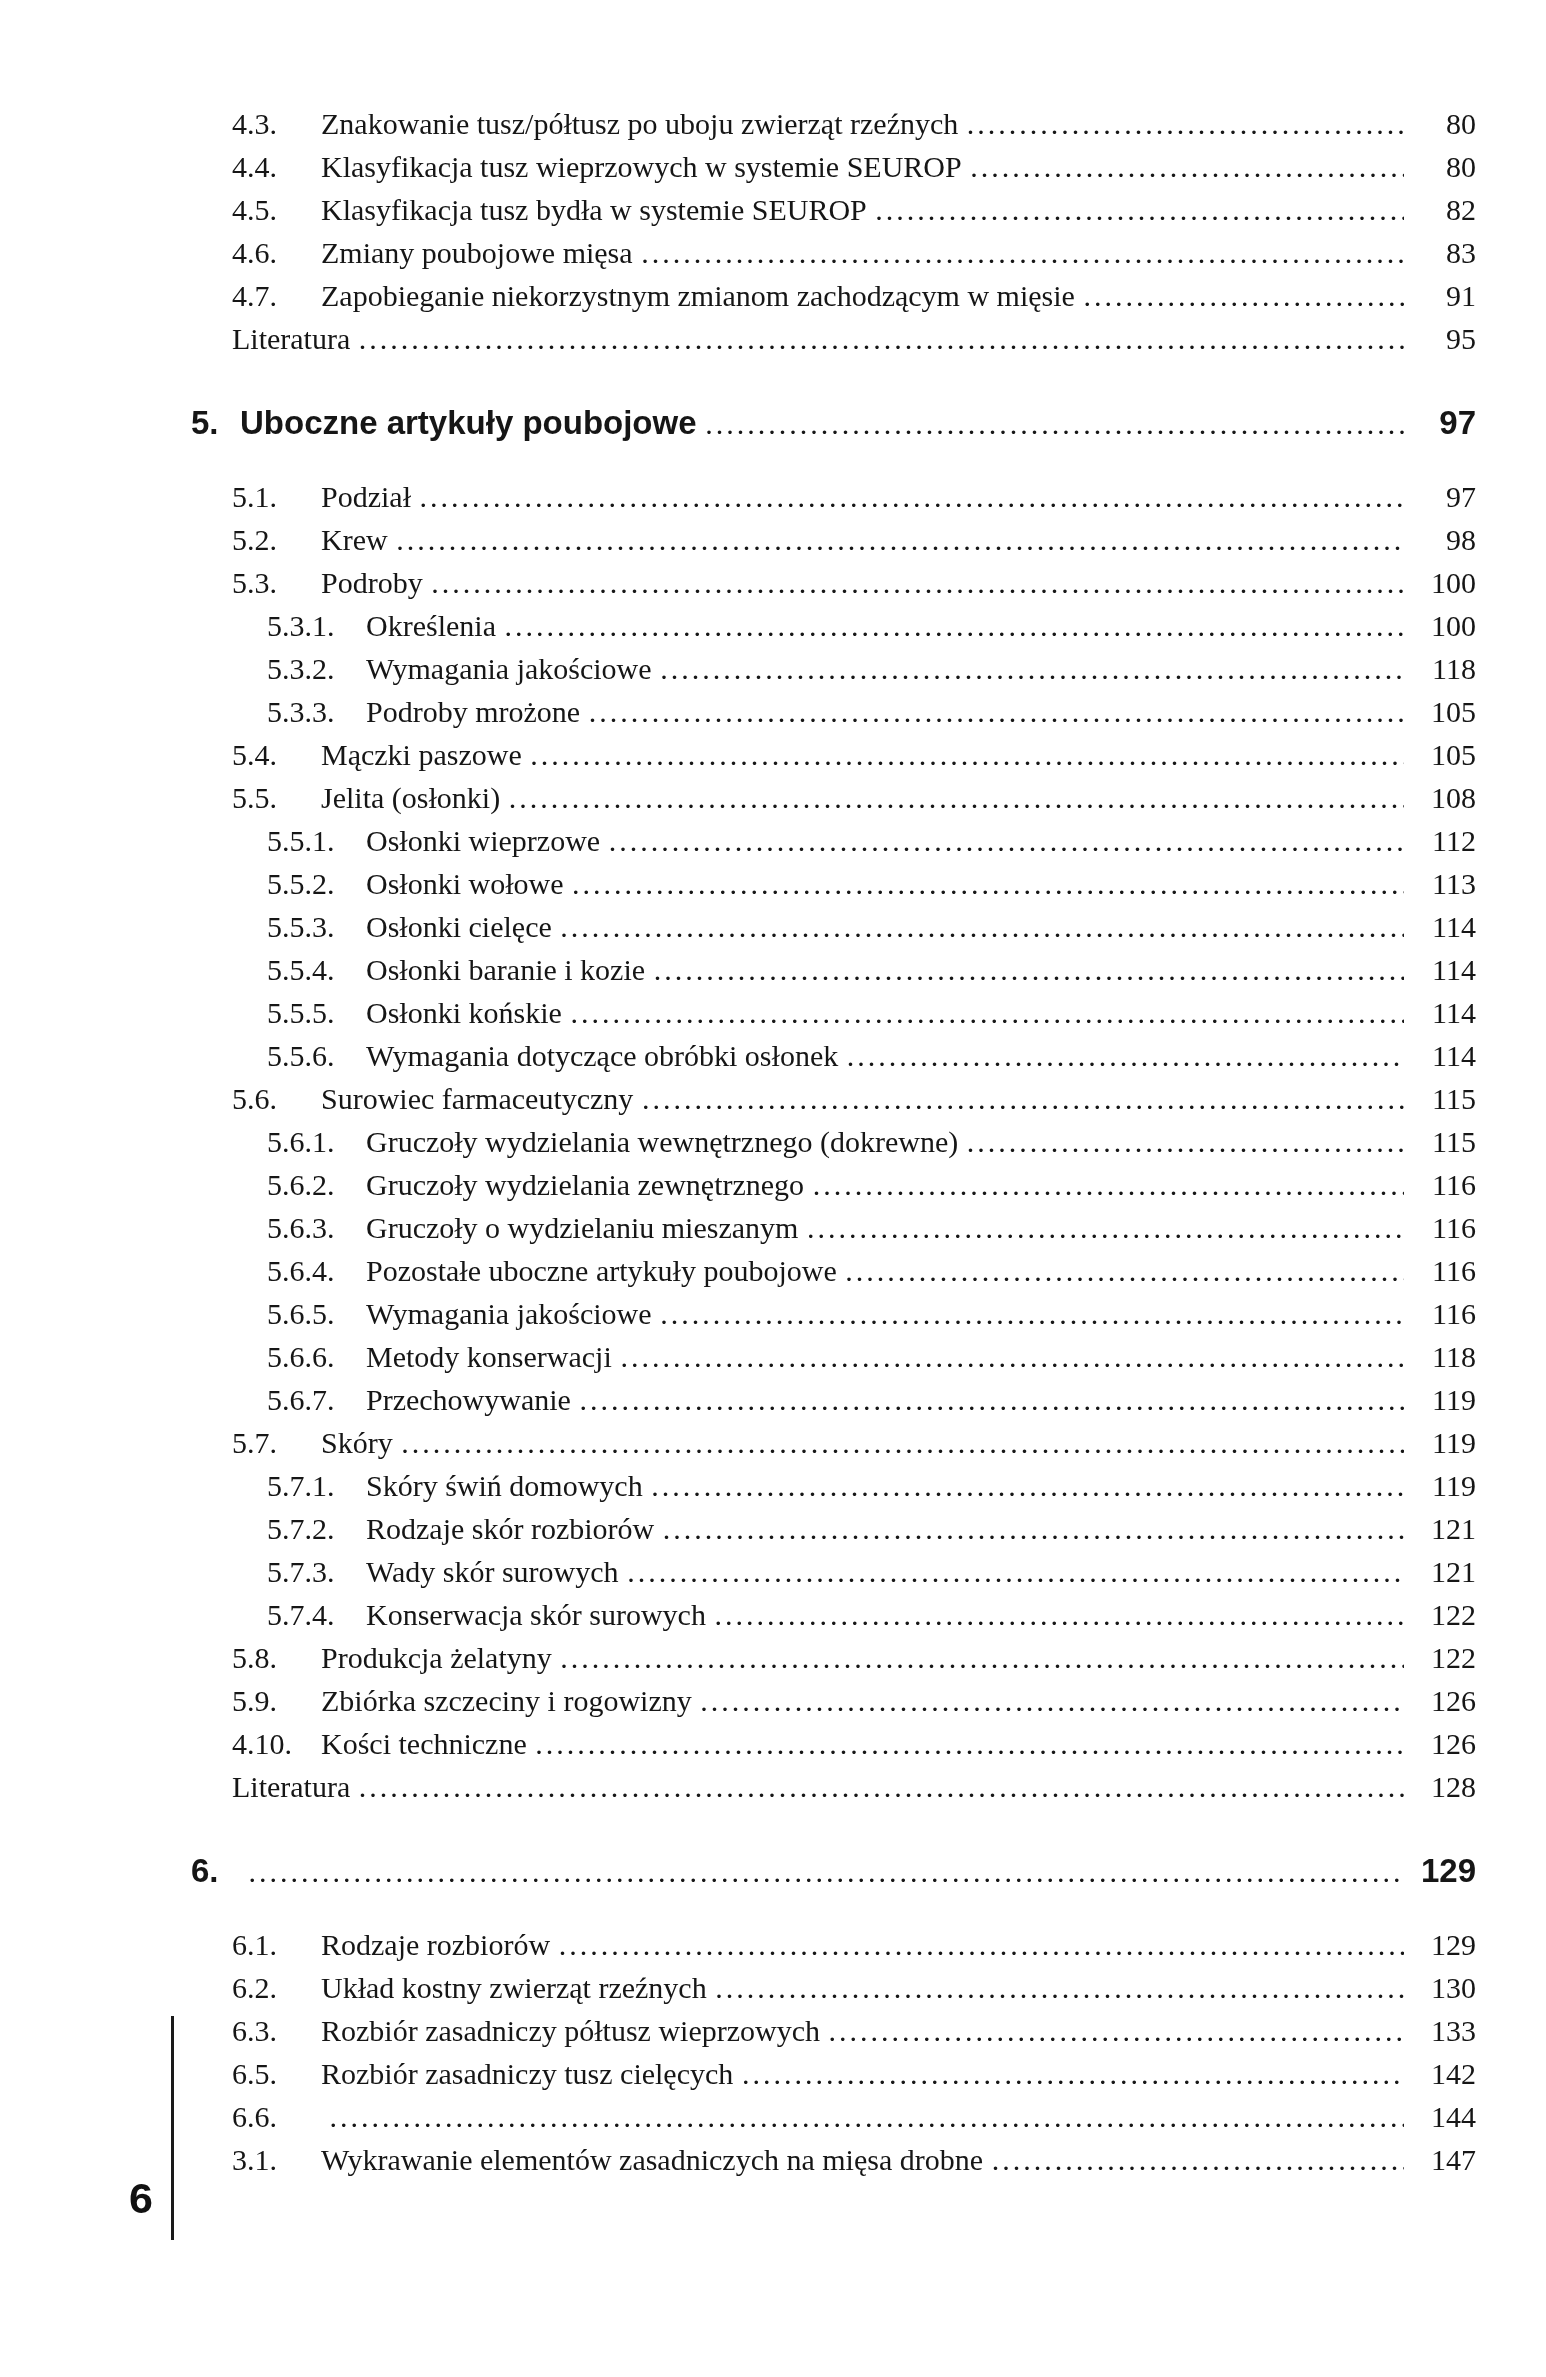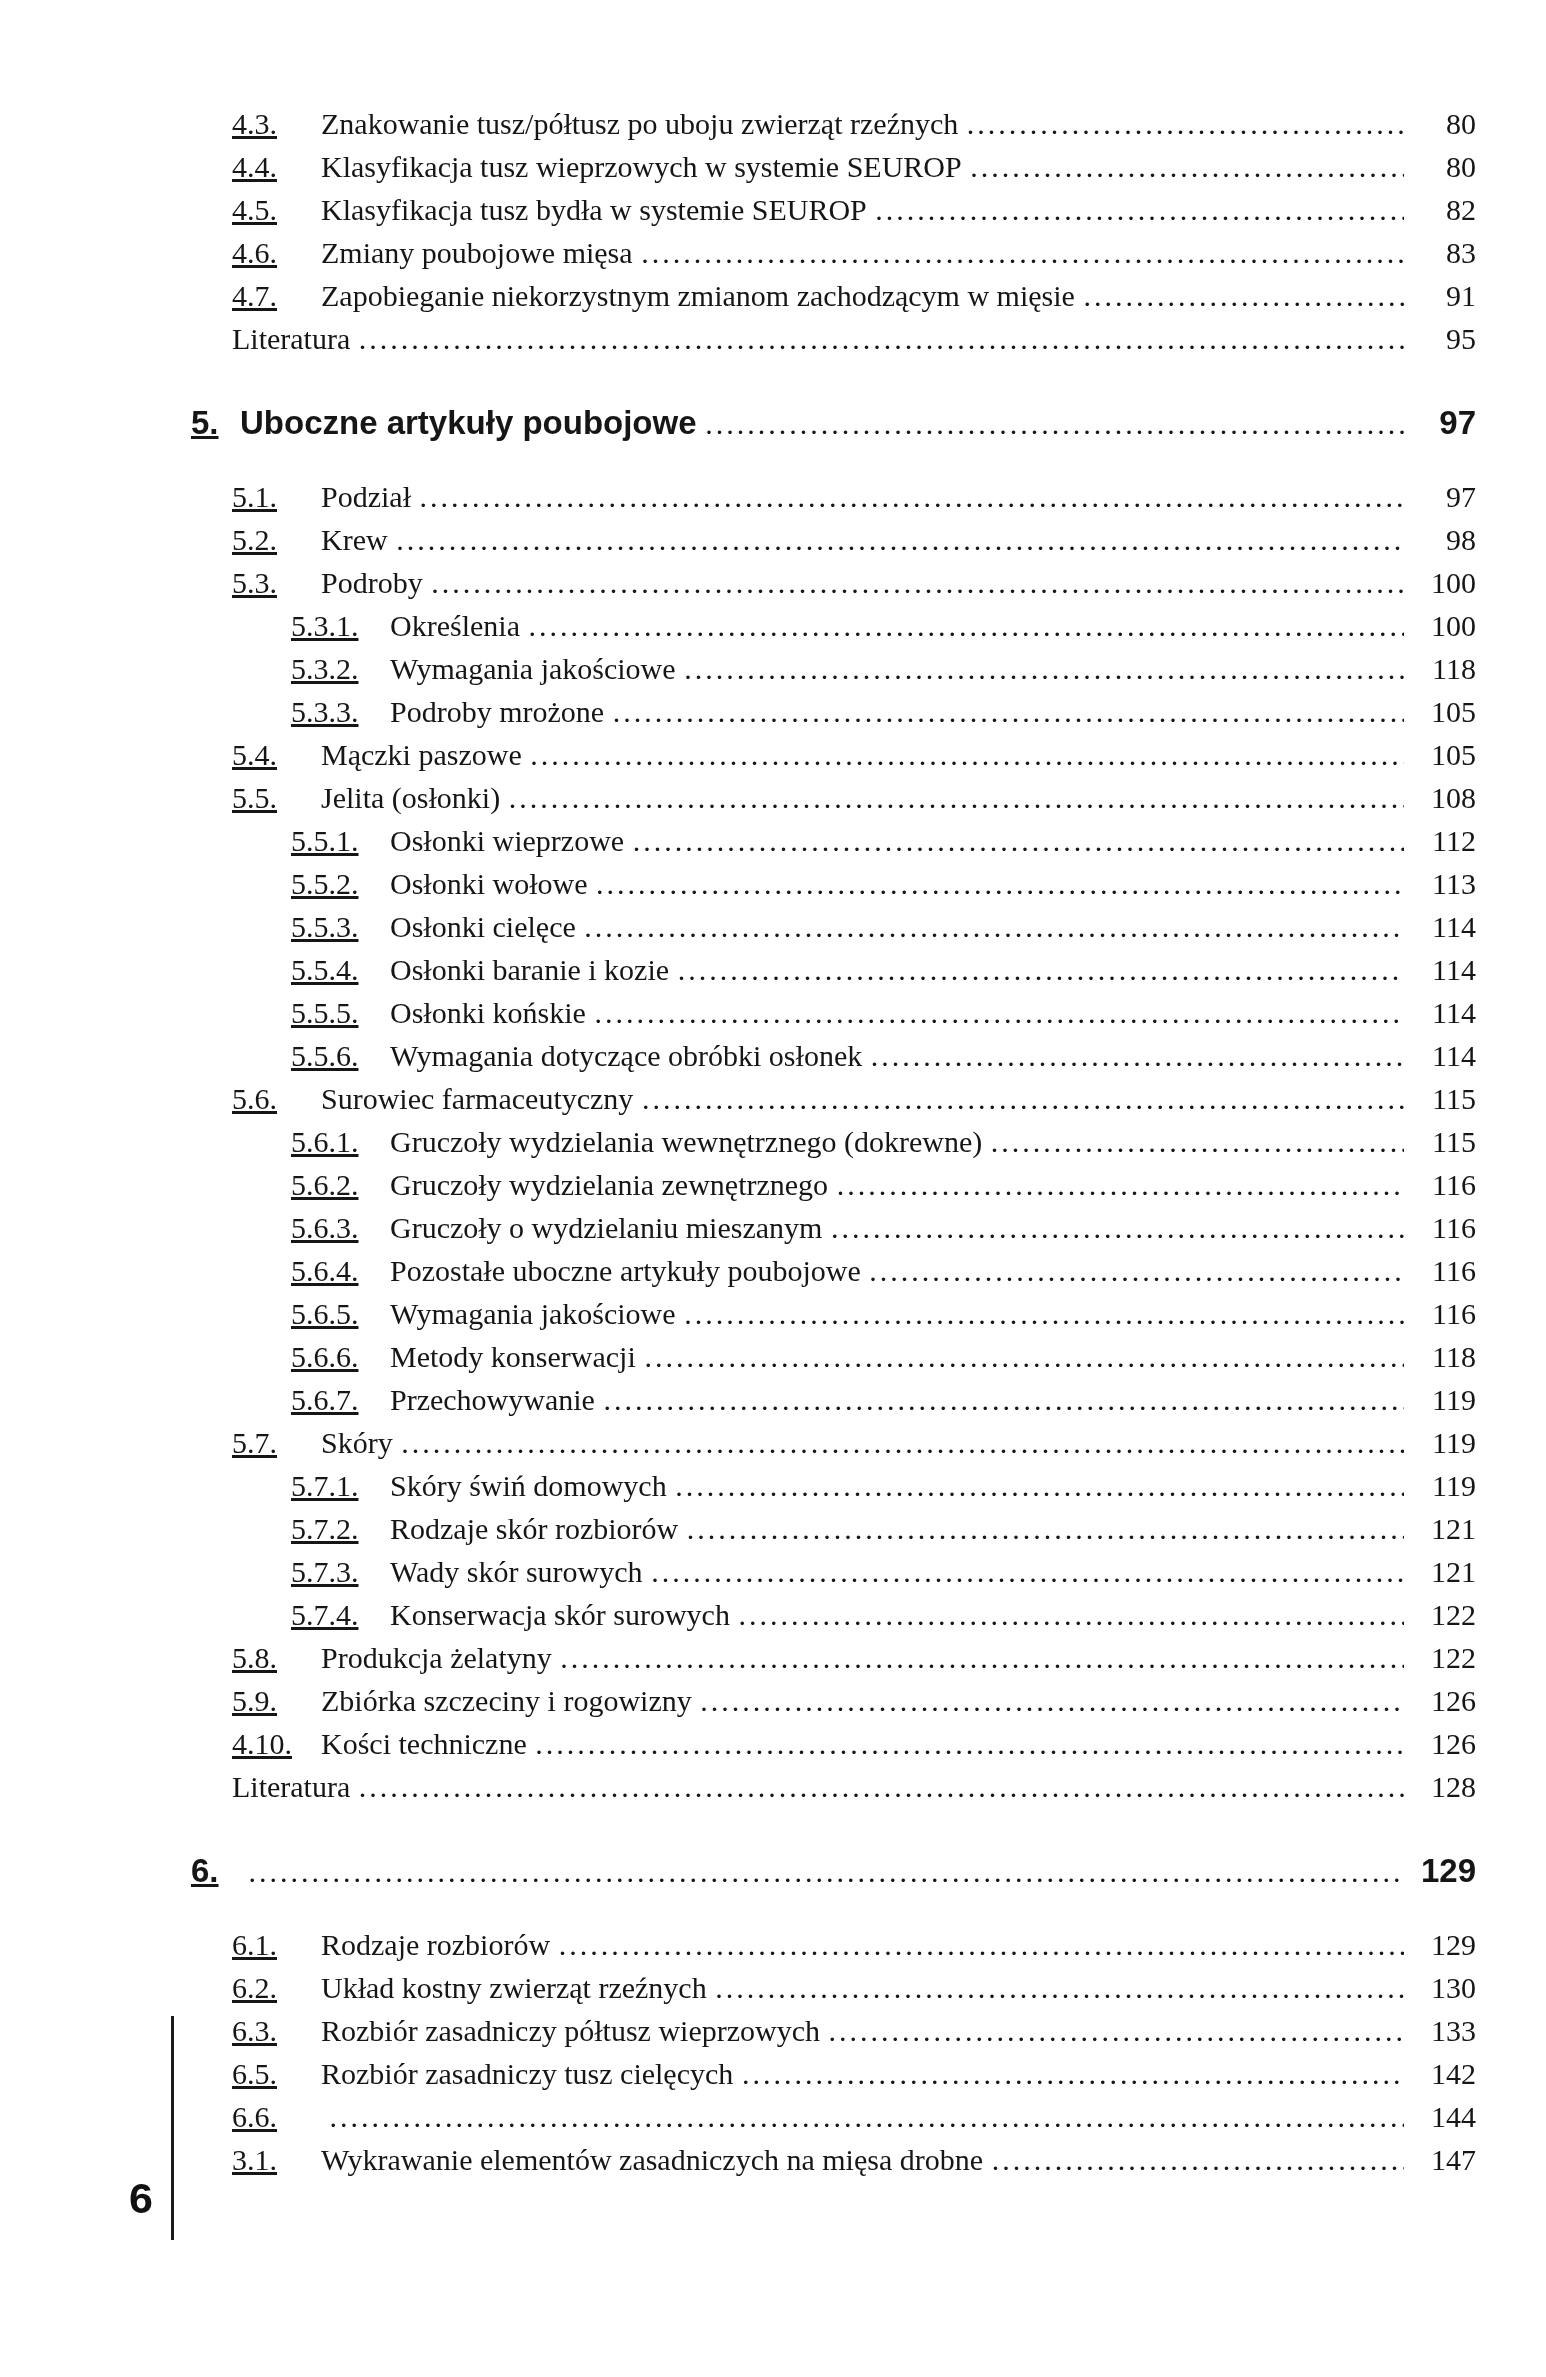--- a/index.html
+++ b/index.html
@@ -24,29 +24,29 @@
   }
 
   .row {
     display: flex;
     align-items: baseline;
     height: 43px;
     line-height: 43px;
     font-size: 30px;
     white-space: nowrap;
   }
-  .row .num   { flex: 0 0 auto; text-decoration: underline; }
+  .row .num   { flex: 0 0 auto; }
   .row .title { flex: 0 0 auto; }
 
   
   .l1 { margin-left: 41px; }
   .l1 .num { width: 89px; }
 
   
-  .l2 { margin-left: 100px; }
+  .l2 { margin-left: 76px; }
   .l2 .num { width: 99px; }
 
   
   .lit { margin-left: 41px; }
 
   
   .ch {
     font-family: "Liberation Sans", sans-serif;
     font-weight: 700;
     font-size: 33px;

